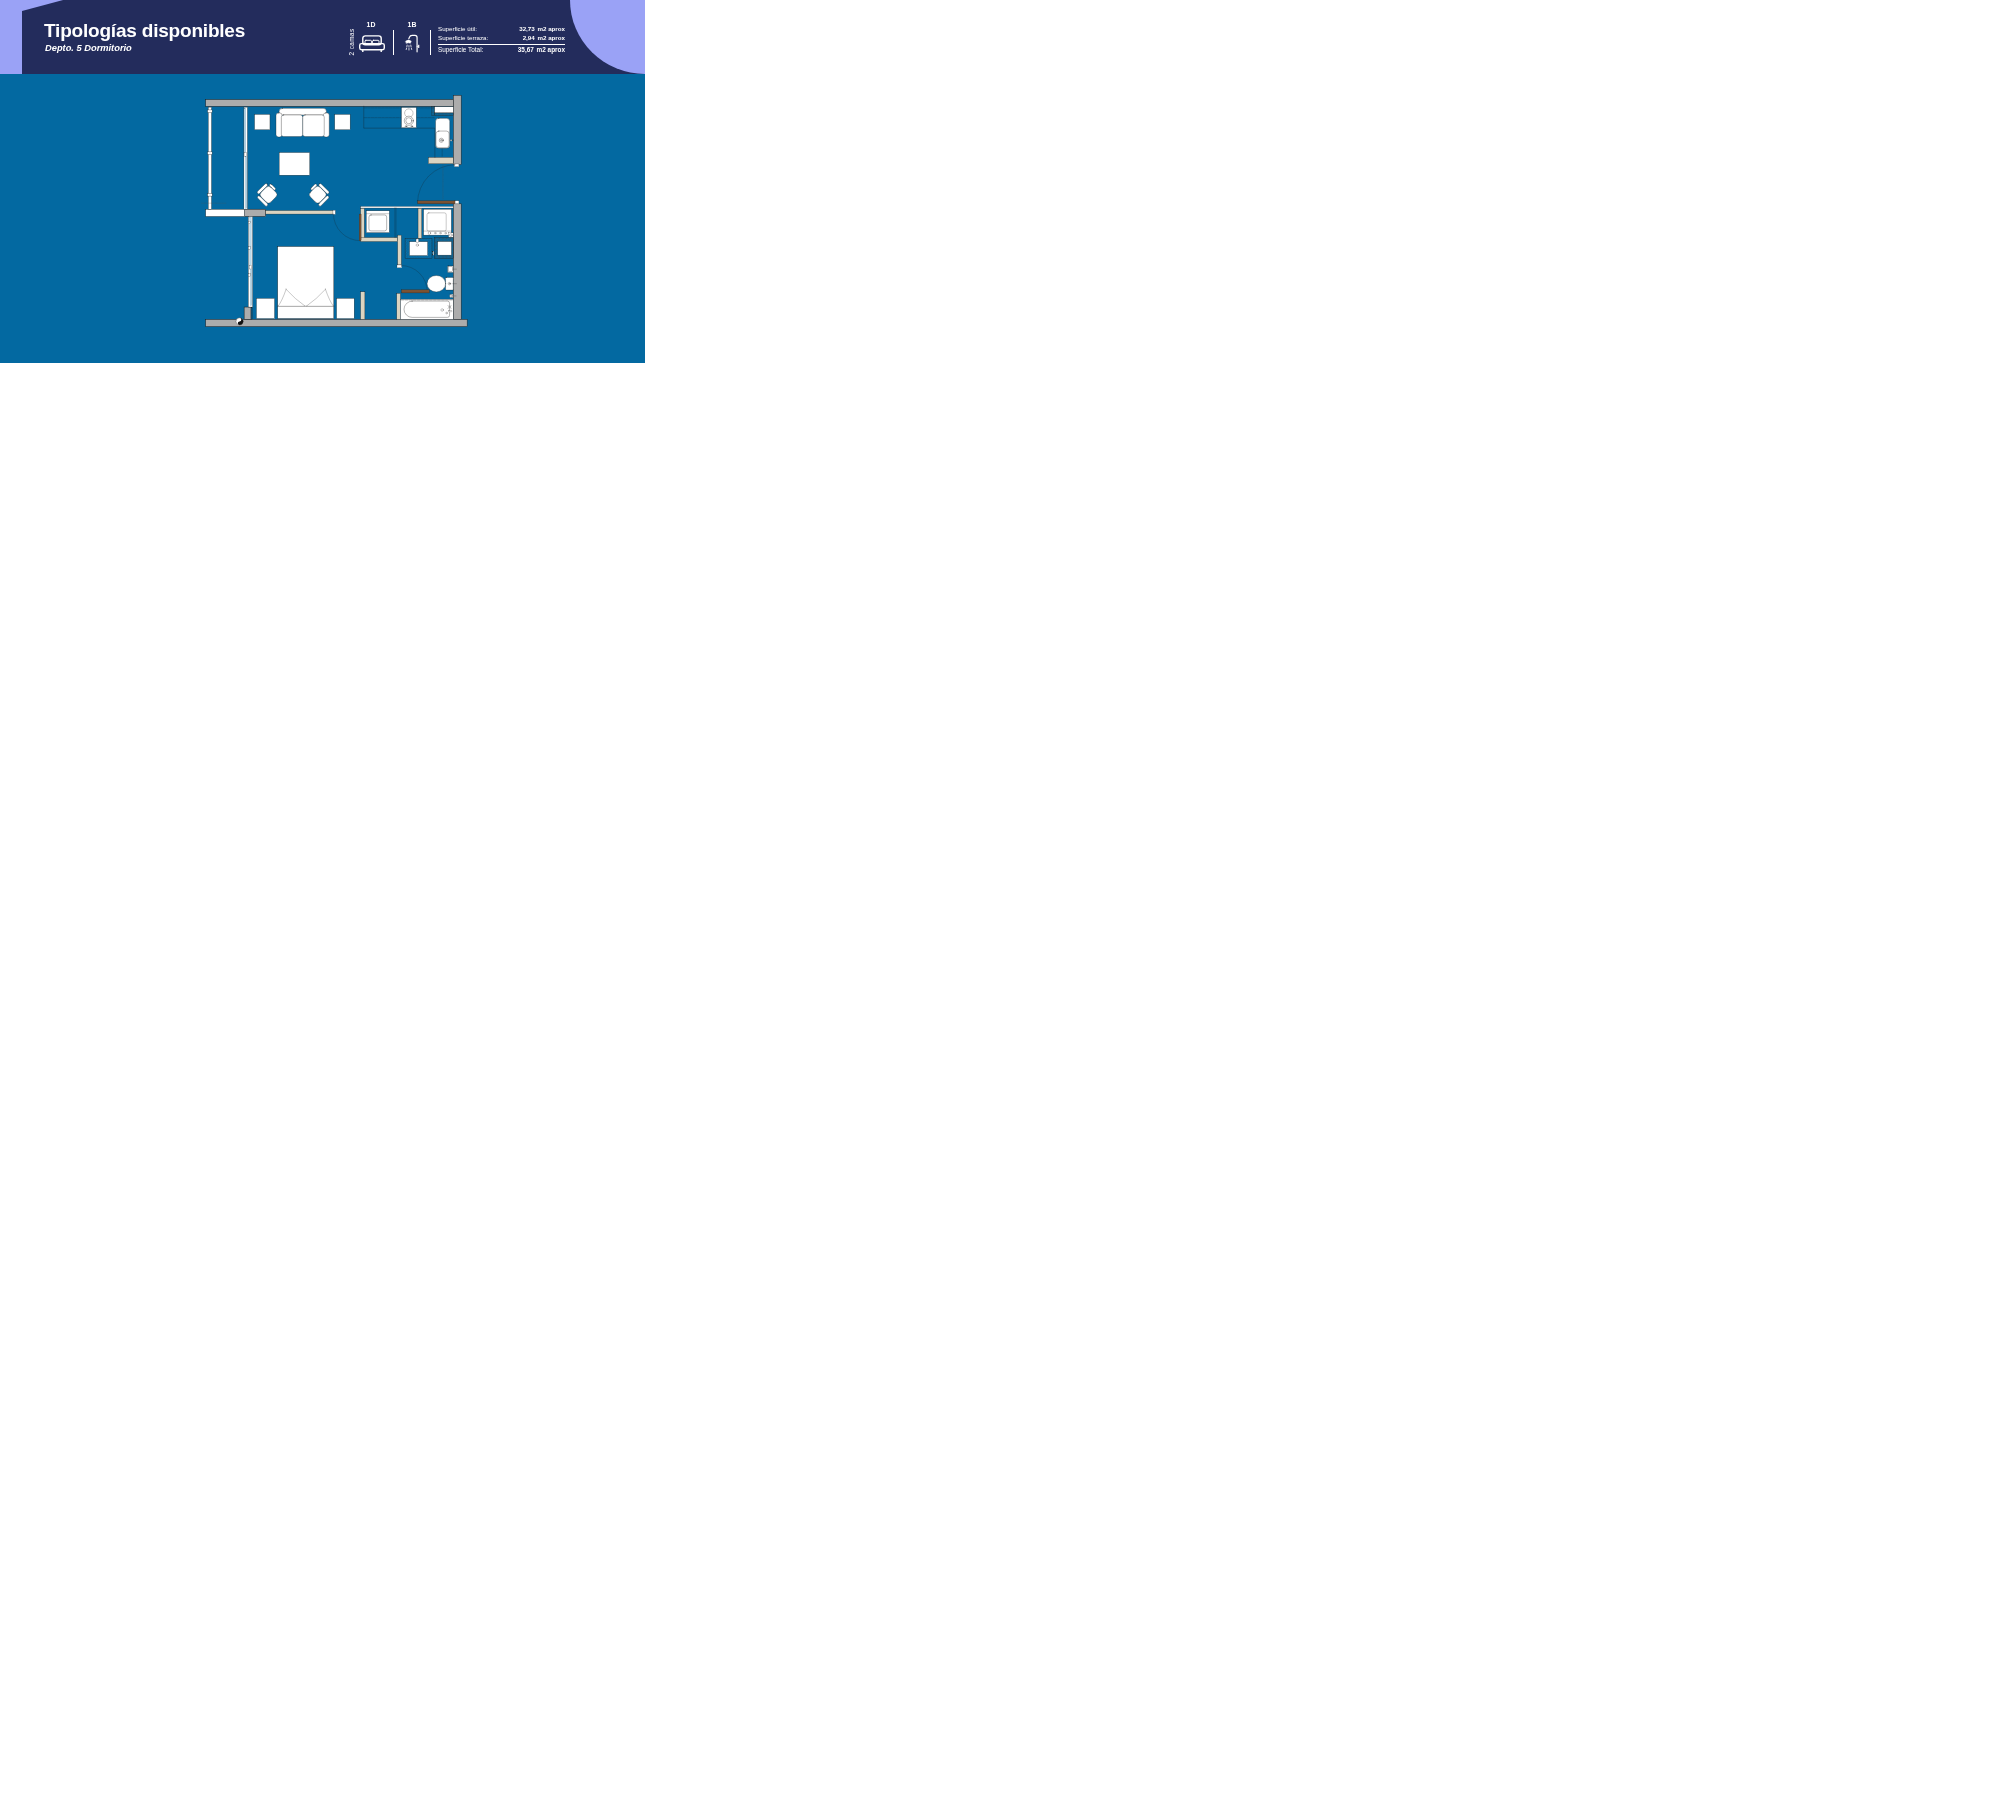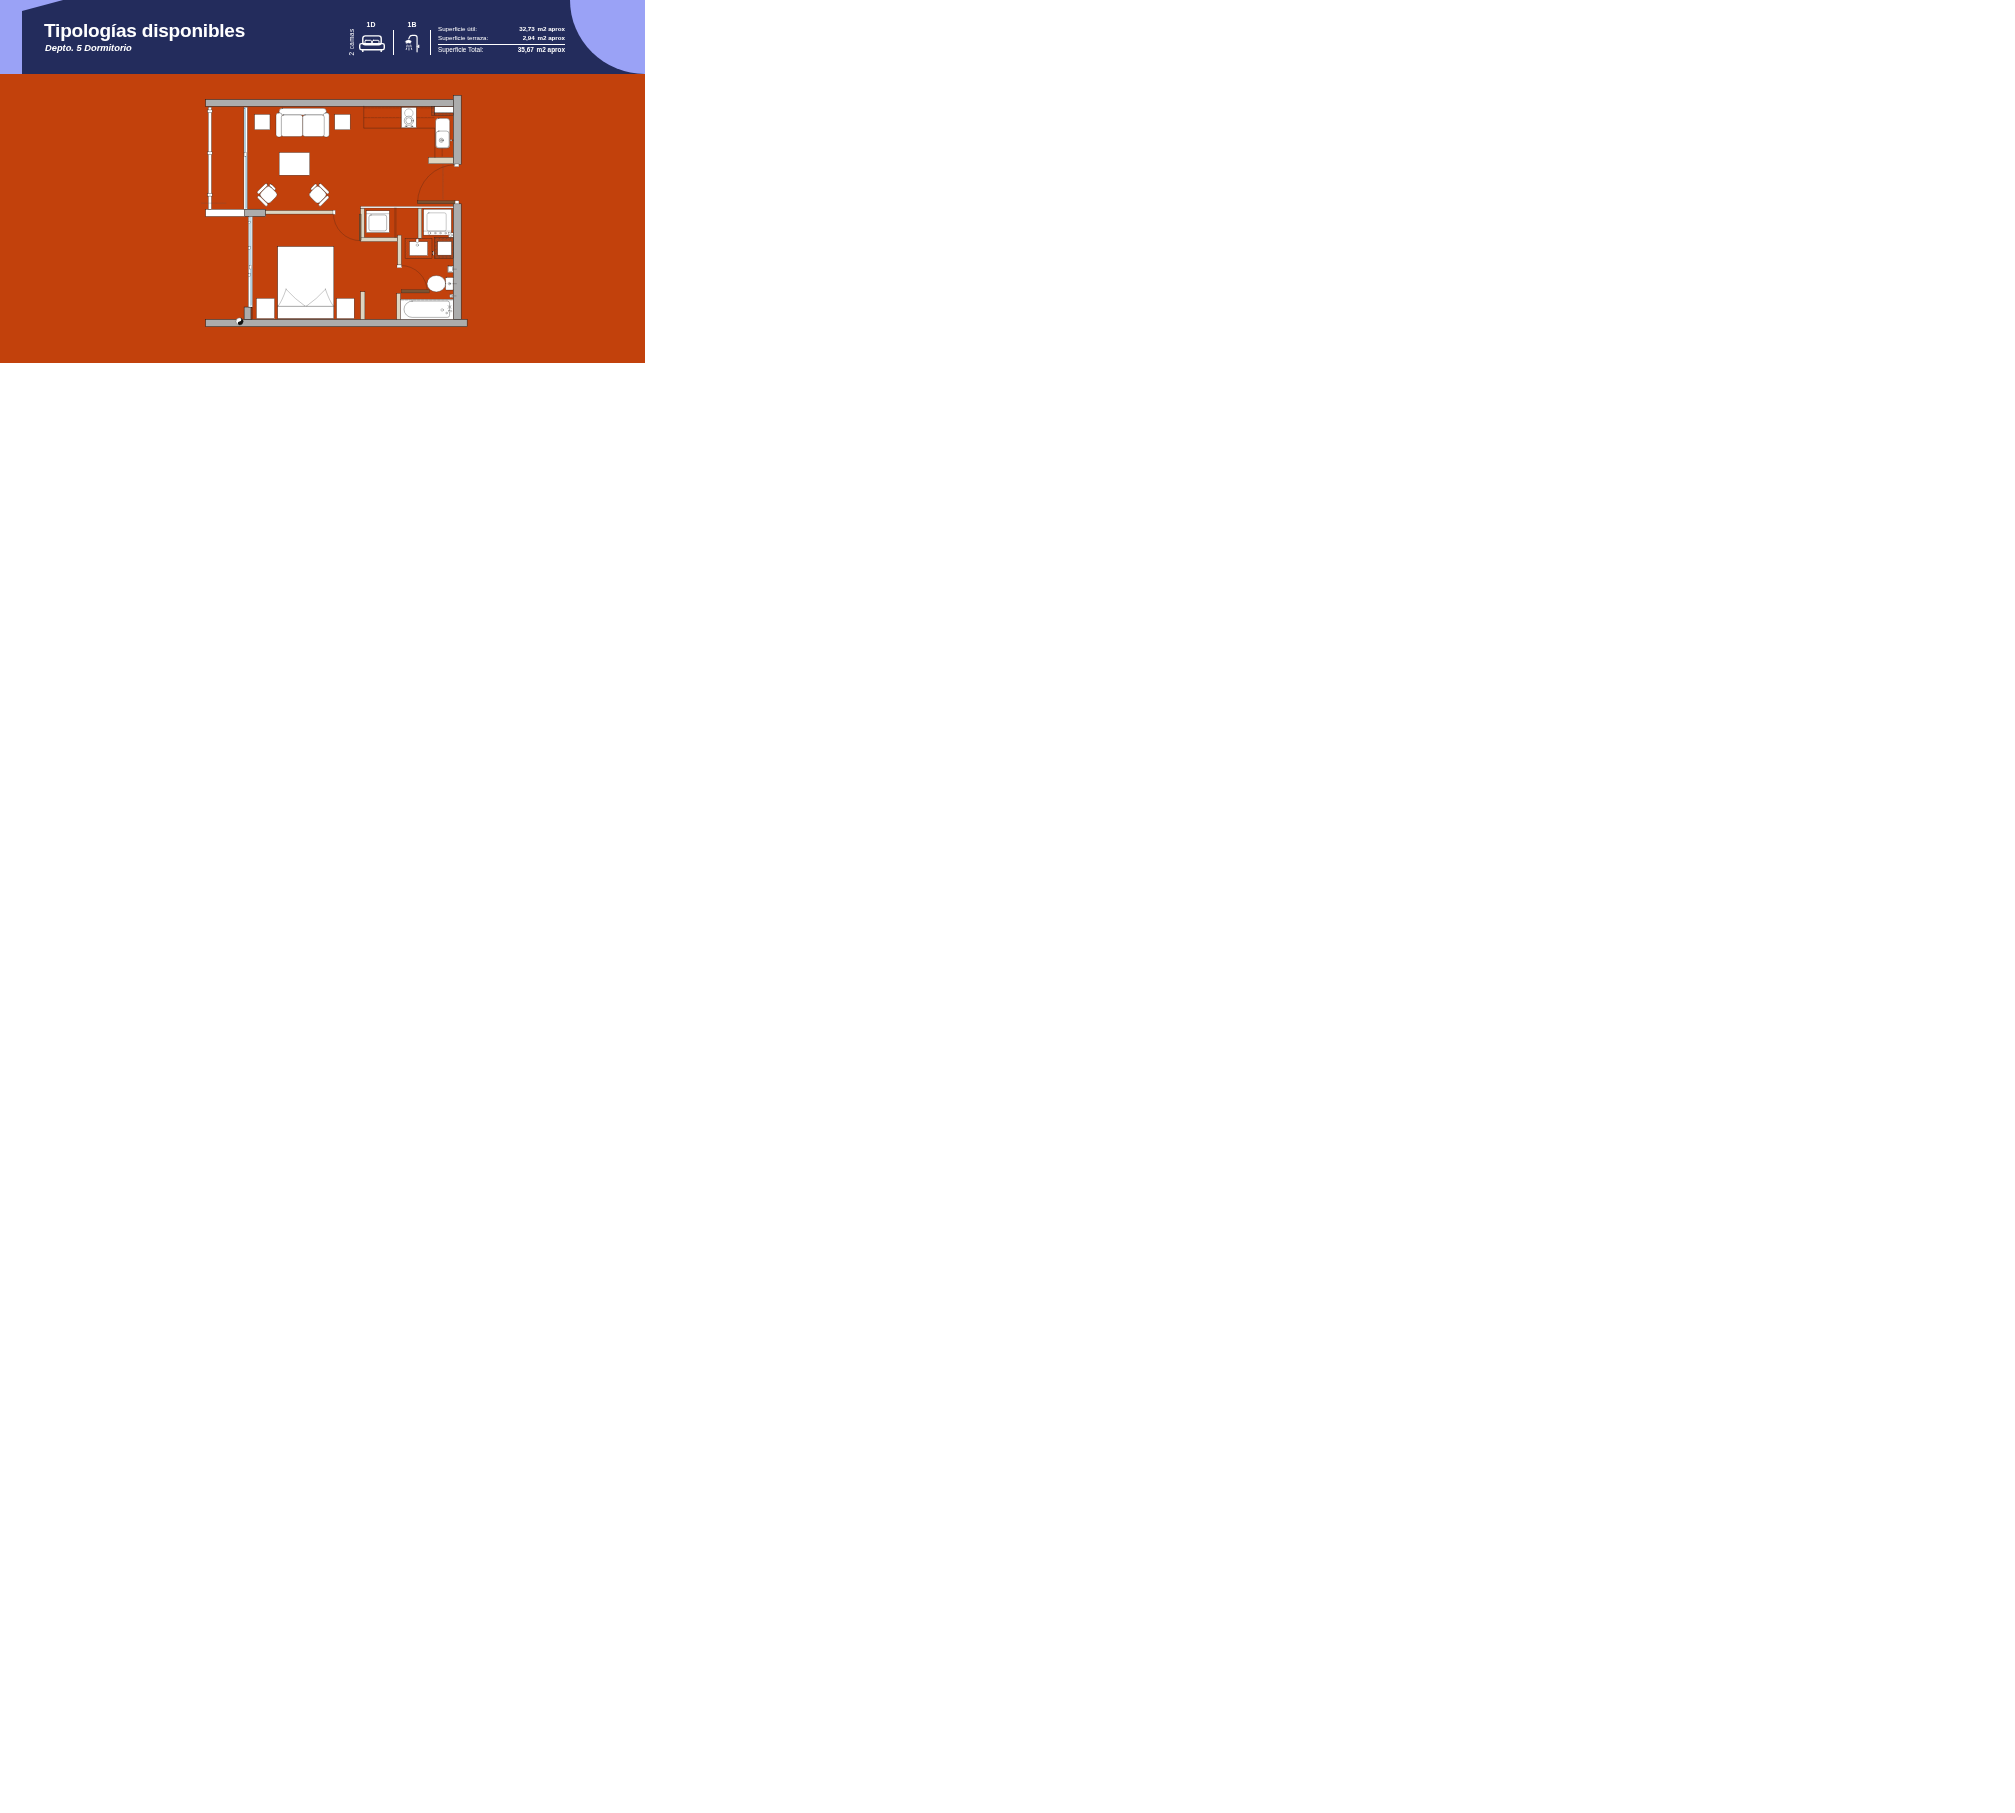--- a/index.html
+++ b/index.html
@@ -1,16 +1,16 @@
 <!DOCTYPE html>
 <html style="font-size:6.4px"><head>
 <meta charset="utf-8">
 <style>
   html,body{margin:0;padding:0;background:#ffffff;font-family:"Liberation Sans",sans-serif;}
-  .page{position:relative;width:645px;height:363px;overflow:hidden;background:#c2410c;}
+  .page{position:relative;width:645px;height:363px;overflow:hidden;background:#0369a1;}
   
   .top-band{position:absolute;left:0;top:0;width:645px;height:74px;background:#9aa2f6;}
   .banner{position:absolute;left:22px;top:0;width:623px;height:74px;background:#232c5c;
           clip-path:polygon(0 100%,0 14.8%,6.6% 0,100% 0,100% 100%);}
   .corner-curve{position:absolute;right:0;top:0;width:75px;height:74px;background:#9aa2f6;
           border-bottom-left-radius:100%;}
   .title{position:absolute;left:44px;top:20px;color:#fff;font-size:19px;font-weight:700;letter-spacing:-0.2px;white-space:nowrap;}
   .subtitle{position:absolute;left:45px;top:43px;color:#fff;font-size:9.3px;font-style:italic;font-weight:600;white-space:nowrap;}
   .beds-vert{position:absolute;left:351px;top:42px;transform:translate(-50%,-50%) rotate(-90deg);
           color:#fff;font-size:6.4px;letter-spacing:0.4px;white-space:nowrap;font-weight:400;}

